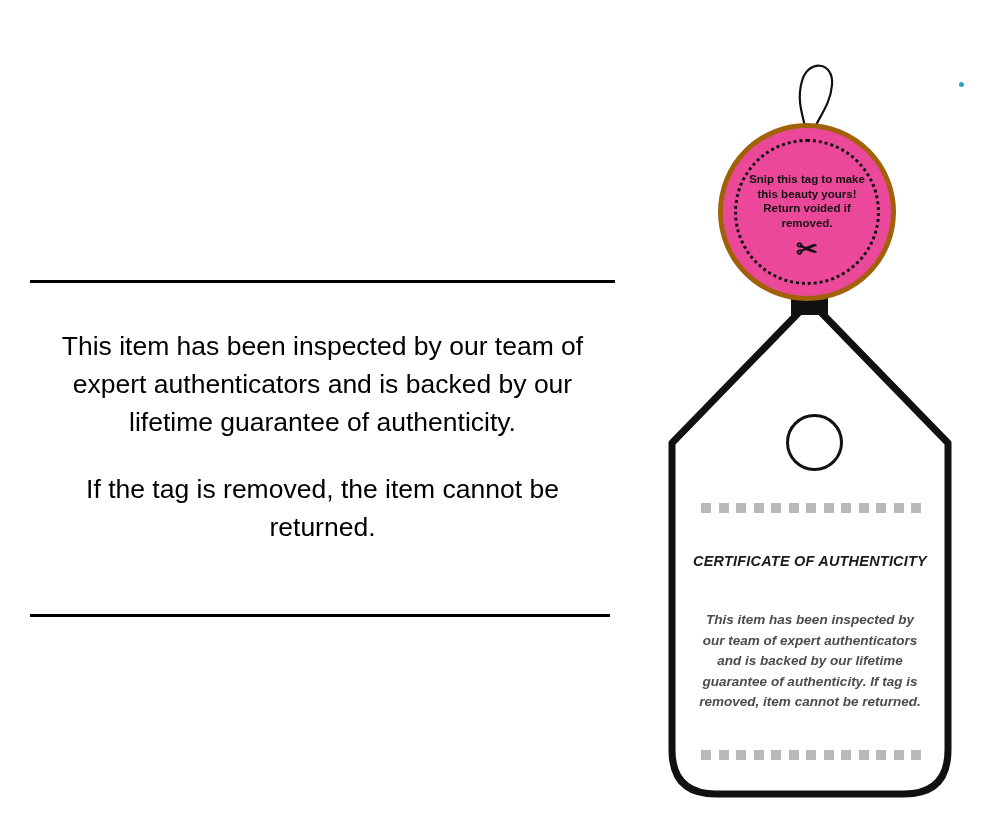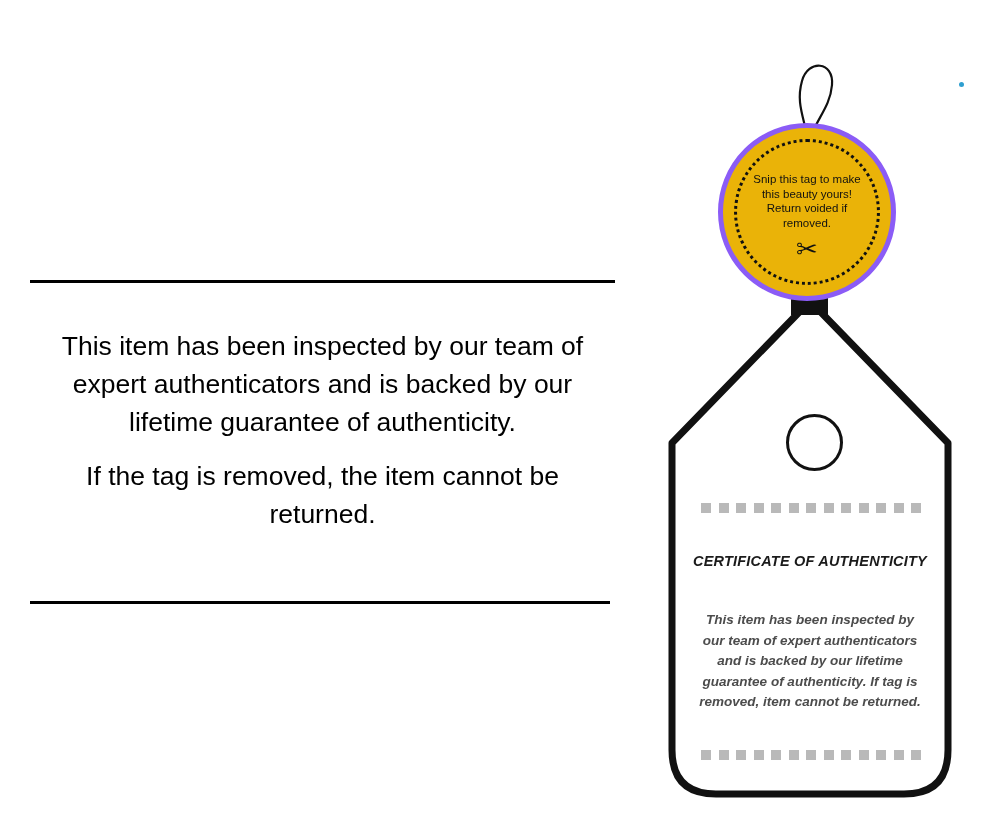--- a/index.html
+++ b/index.html
@@ -35,21 +35,21 @@
     padding: 44px 30px 30px 30px;
     text-align: center;
     font-size: 26.5px;
     line-height: 38px;
     color: #000000;
   }
   .left-text p {
     margin: 0;
   }
   .left-text p + p {
-    margin-top: 16px;
+    margin-top: 29px;
   }
   .left-rule-gap {
     height: 38px;
   }
 
   
   .tag-wrap {
     position: absolute;
     left: 650px;
     top: 40px;
@@ -67,24 +67,25 @@
   }
 
   
   .round-tag {
     position: absolute;
     left: 68px;
     top: 83px;
     width: 178px;
     height: 178px;
     border-radius: 50%;
-    background: #eab308;
-    border: 5px solid #8b5cf6;
+    background: #ec4899;
+    border: 5px solid #a16207;
     box-sizing: border-box;
     z-index: 3;
+    font-weight: bold;
   }
   .round-tag .dotted-ring {
     position: absolute;
     left: 11px;
     top: 11px;
     right: 11px;
     bottom: 11px;
     border-radius: 50%;
     border: 3px dotted #111111;
     box-sizing: border-box;

